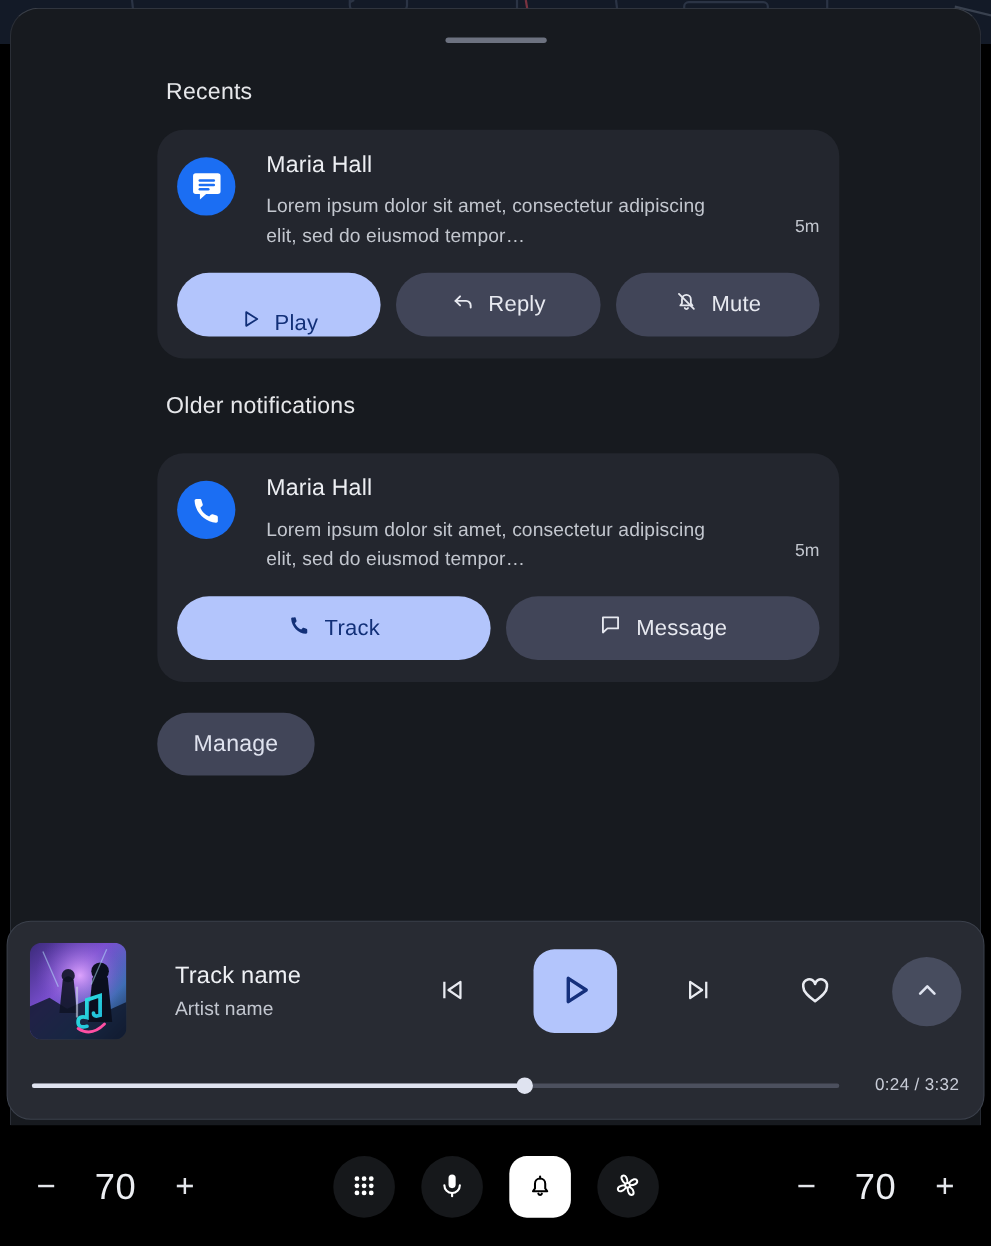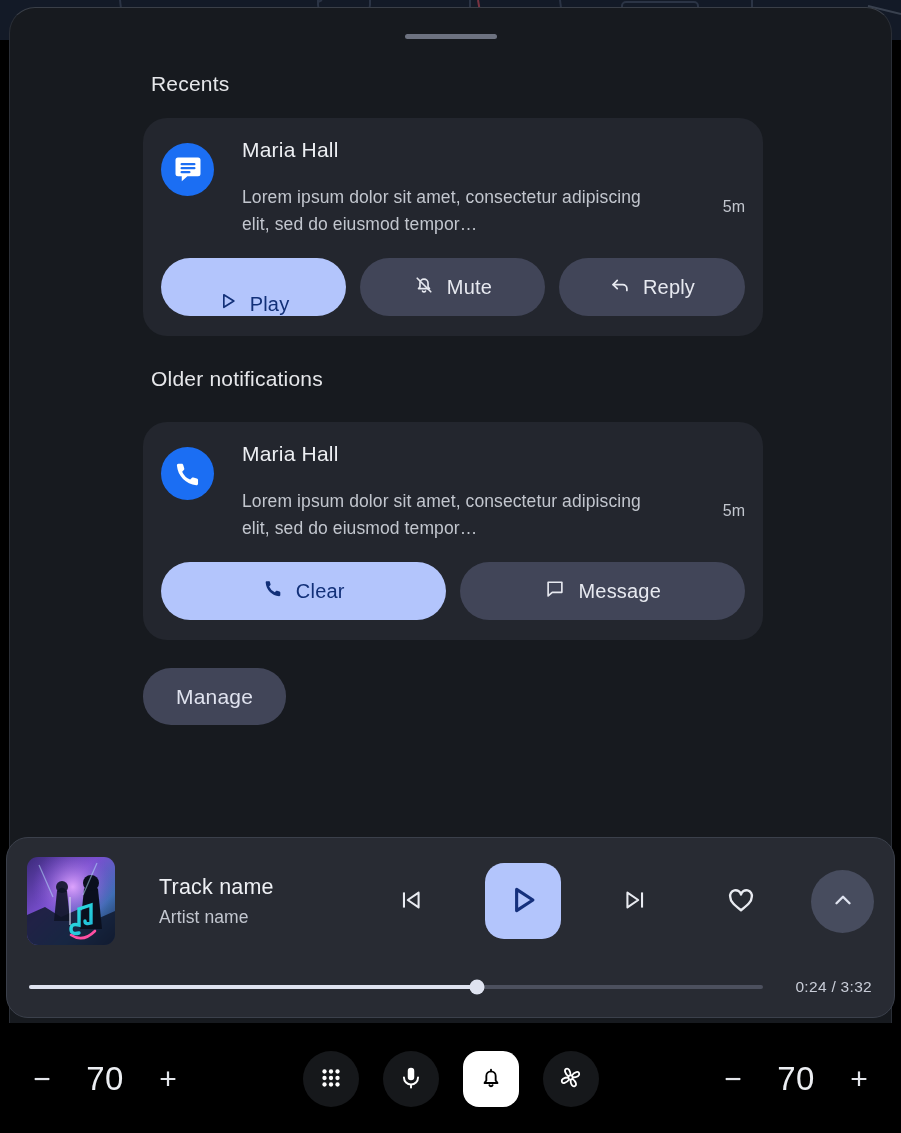--- a/index.html
+++ b/index.html
@@ -78,21 +78,21 @@
     flex: 0 0 53px;
     display: flex; align-items: center; justify-content: center;
     margin-top: 7px;
   }
   .notif-text { flex: 1 1 auto; padding-left: 28px; min-width: 0; }
   .notif-title {
     font-size: 21px; color: #eceef2; line-height: 28px; letter-spacing: .2px;
   }
   .notif-body {
     font-size: 17.5px; color: #c2c6ce; line-height: 27px;
-    margin-top: 20px; letter-spacing: .1px;
+    margin-top: 10px; letter-spacing: .1px;
     max-width: 400px;
   }
   .notif-time {
     font-size: 16px; color: #c2c6ce;
     flex: 0 0 auto; padding-left: 10px; padding-top: 62px;
   }
   .notif-actions { display: flex; gap: 14px; margin-top: 20px; }
   .action-btn {
     height: 58px; border: none; border-radius: 29px;
     display: inline-flex; align-items: center; justify-content: center;
@@ -244,38 +244,38 @@
         </div>
         <div class="notif-actions">
           <button class="action-btn primary act-w1">
             <span>
               <svg width="20" height="20" viewBox="0 0 24 24" fill="none" stroke="#123078" stroke-width="2" stroke-linejoin="round">
                 <path d="M7 4.5 L19 12 L7 19.5 Z"></path>
               </svg>
             </span>
             <span>Play</span>
           </button>
+          <button class="action-btn secondary act-w2">
+            <span>
+              <svg width="22" height="22" viewBox="0 0 24 24" fill="none" stroke="#e7e9f0" stroke-width="1.9" stroke-linecap="round" stroke-linejoin="round">
+                <path d="M9 7 L4.5 11.5 L9 16"></path>
+                <path d="M4.5 11.5 H15 a4.5 4.5 0 0 1 4.5 4.5 V18"></path>
+              </svg>
+            </span>
+            <span>Reply</span>
+          </button>
           <button class="action-btn secondary act-w3">
             <span>
               <svg width="22" height="22" viewBox="0 0 24 24" fill="none" stroke="#e7e9f0" stroke-width="1.8" stroke-linecap="round" stroke-linejoin="round">
                 <path d="M6 16 h12 l-1.6-2.2 V10 a4.4 4.4 0 0 0-8.8 0 v3.8 Z"></path>
                 <path d="M10.4 18.6 a1.8 1.8 0 0 0 3.2 0"></path>
                 <path d="M4.6 4.6 L19.4 19.4"></path>
               </svg>
             </span>
             <span>Mute</span>
-          </button>
-          <button class="action-btn secondary act-w2">
-            <span>
-              <svg width="22" height="22" viewBox="0 0 24 24" fill="none" stroke="#e7e9f0" stroke-width="1.9" stroke-linecap="round" stroke-linejoin="round">
-                <path d="M9 7 L4.5 11.5 L9 16"></path>
-                <path d="M4.5 11.5 H15 a4.5 4.5 0 0 1 4.5 4.5 V18"></path>
-              </svg>
-            </span>
-            <span>Reply</span>
           </button>
         </div>
       </div>
 
       <div class="section-row" style="height:86px;">
         <span class="section-title">Older notifications</span>
       </div>
 
       <div class="notif-card">
         <div class="notif-top">
@@ -290,21 +290,21 @@
           </div>
           <div class="notif-time">5m</div>
         </div>
         <div class="notif-actions">
           <button class="action-btn primary act-half-a">
             <span>
               <svg width="21" height="21" viewBox="0 0 24 24" fill="#123078">
                 <path d="M6.6 3.4c.55 0 1.03.37 1.2.9l.85 2.8c.13.44.01.92-.33 1.24L7 9.7a12.4 12.4 0 0 0 6.5 6.5l1.35-1.3c.33-.32.8-.43 1.24-.3l2.8.85c.53.17.9.65.9 1.2v2.9c0 .73-.62 1.3-1.35 1.24C10.3 20.2 3.7 13.6 3.06 5.1 3 4.37 3.57 3.75 4.3 3.75h2.3z"></path>
               </svg>
             </span>
-            <span>Clear</span>
+            <span>Track</span>
           </button>
           <button class="action-btn secondary act-half-b">
             <span>
               <svg width="22" height="22" viewBox="0 0 24 24" fill="none" stroke="#e7e9f0" stroke-width="1.8" stroke-linejoin="round">
                 <path d="M4.5 4.6 h15 v11 h-10.5 l-4.5 4 Z"></path>
               </svg>
             </span>
             <span>Message</span>
           </button>
         </div>

